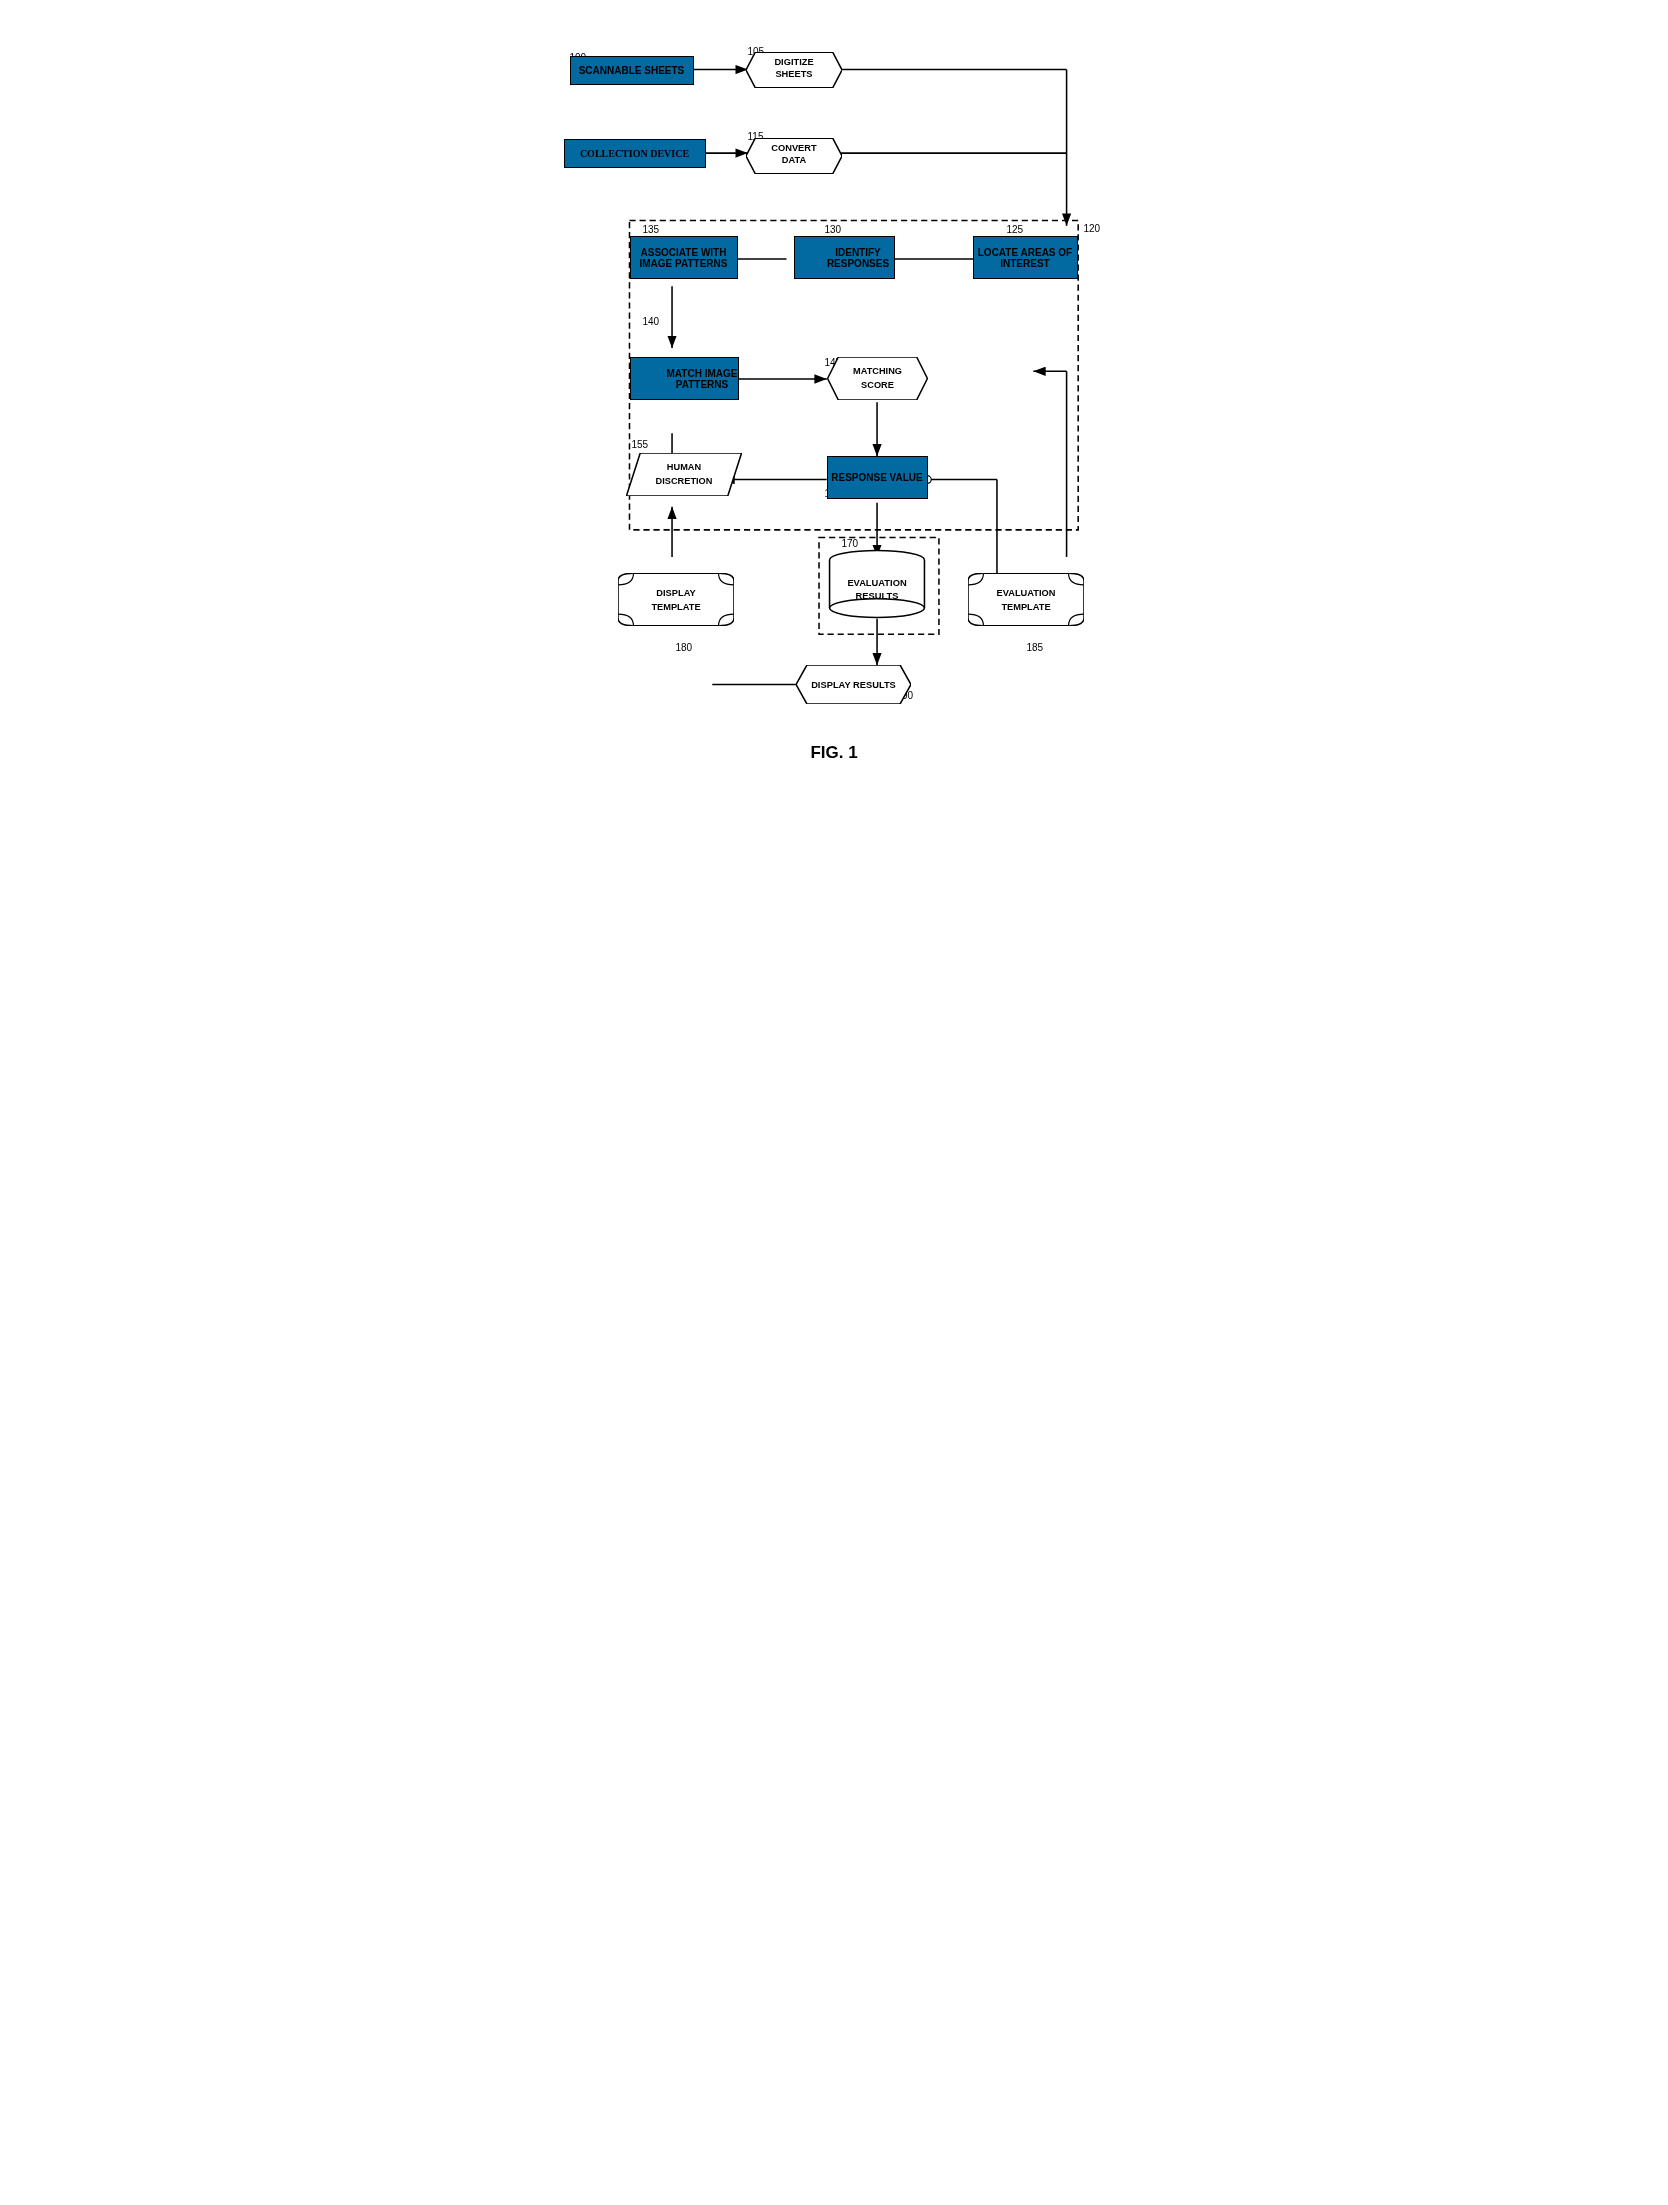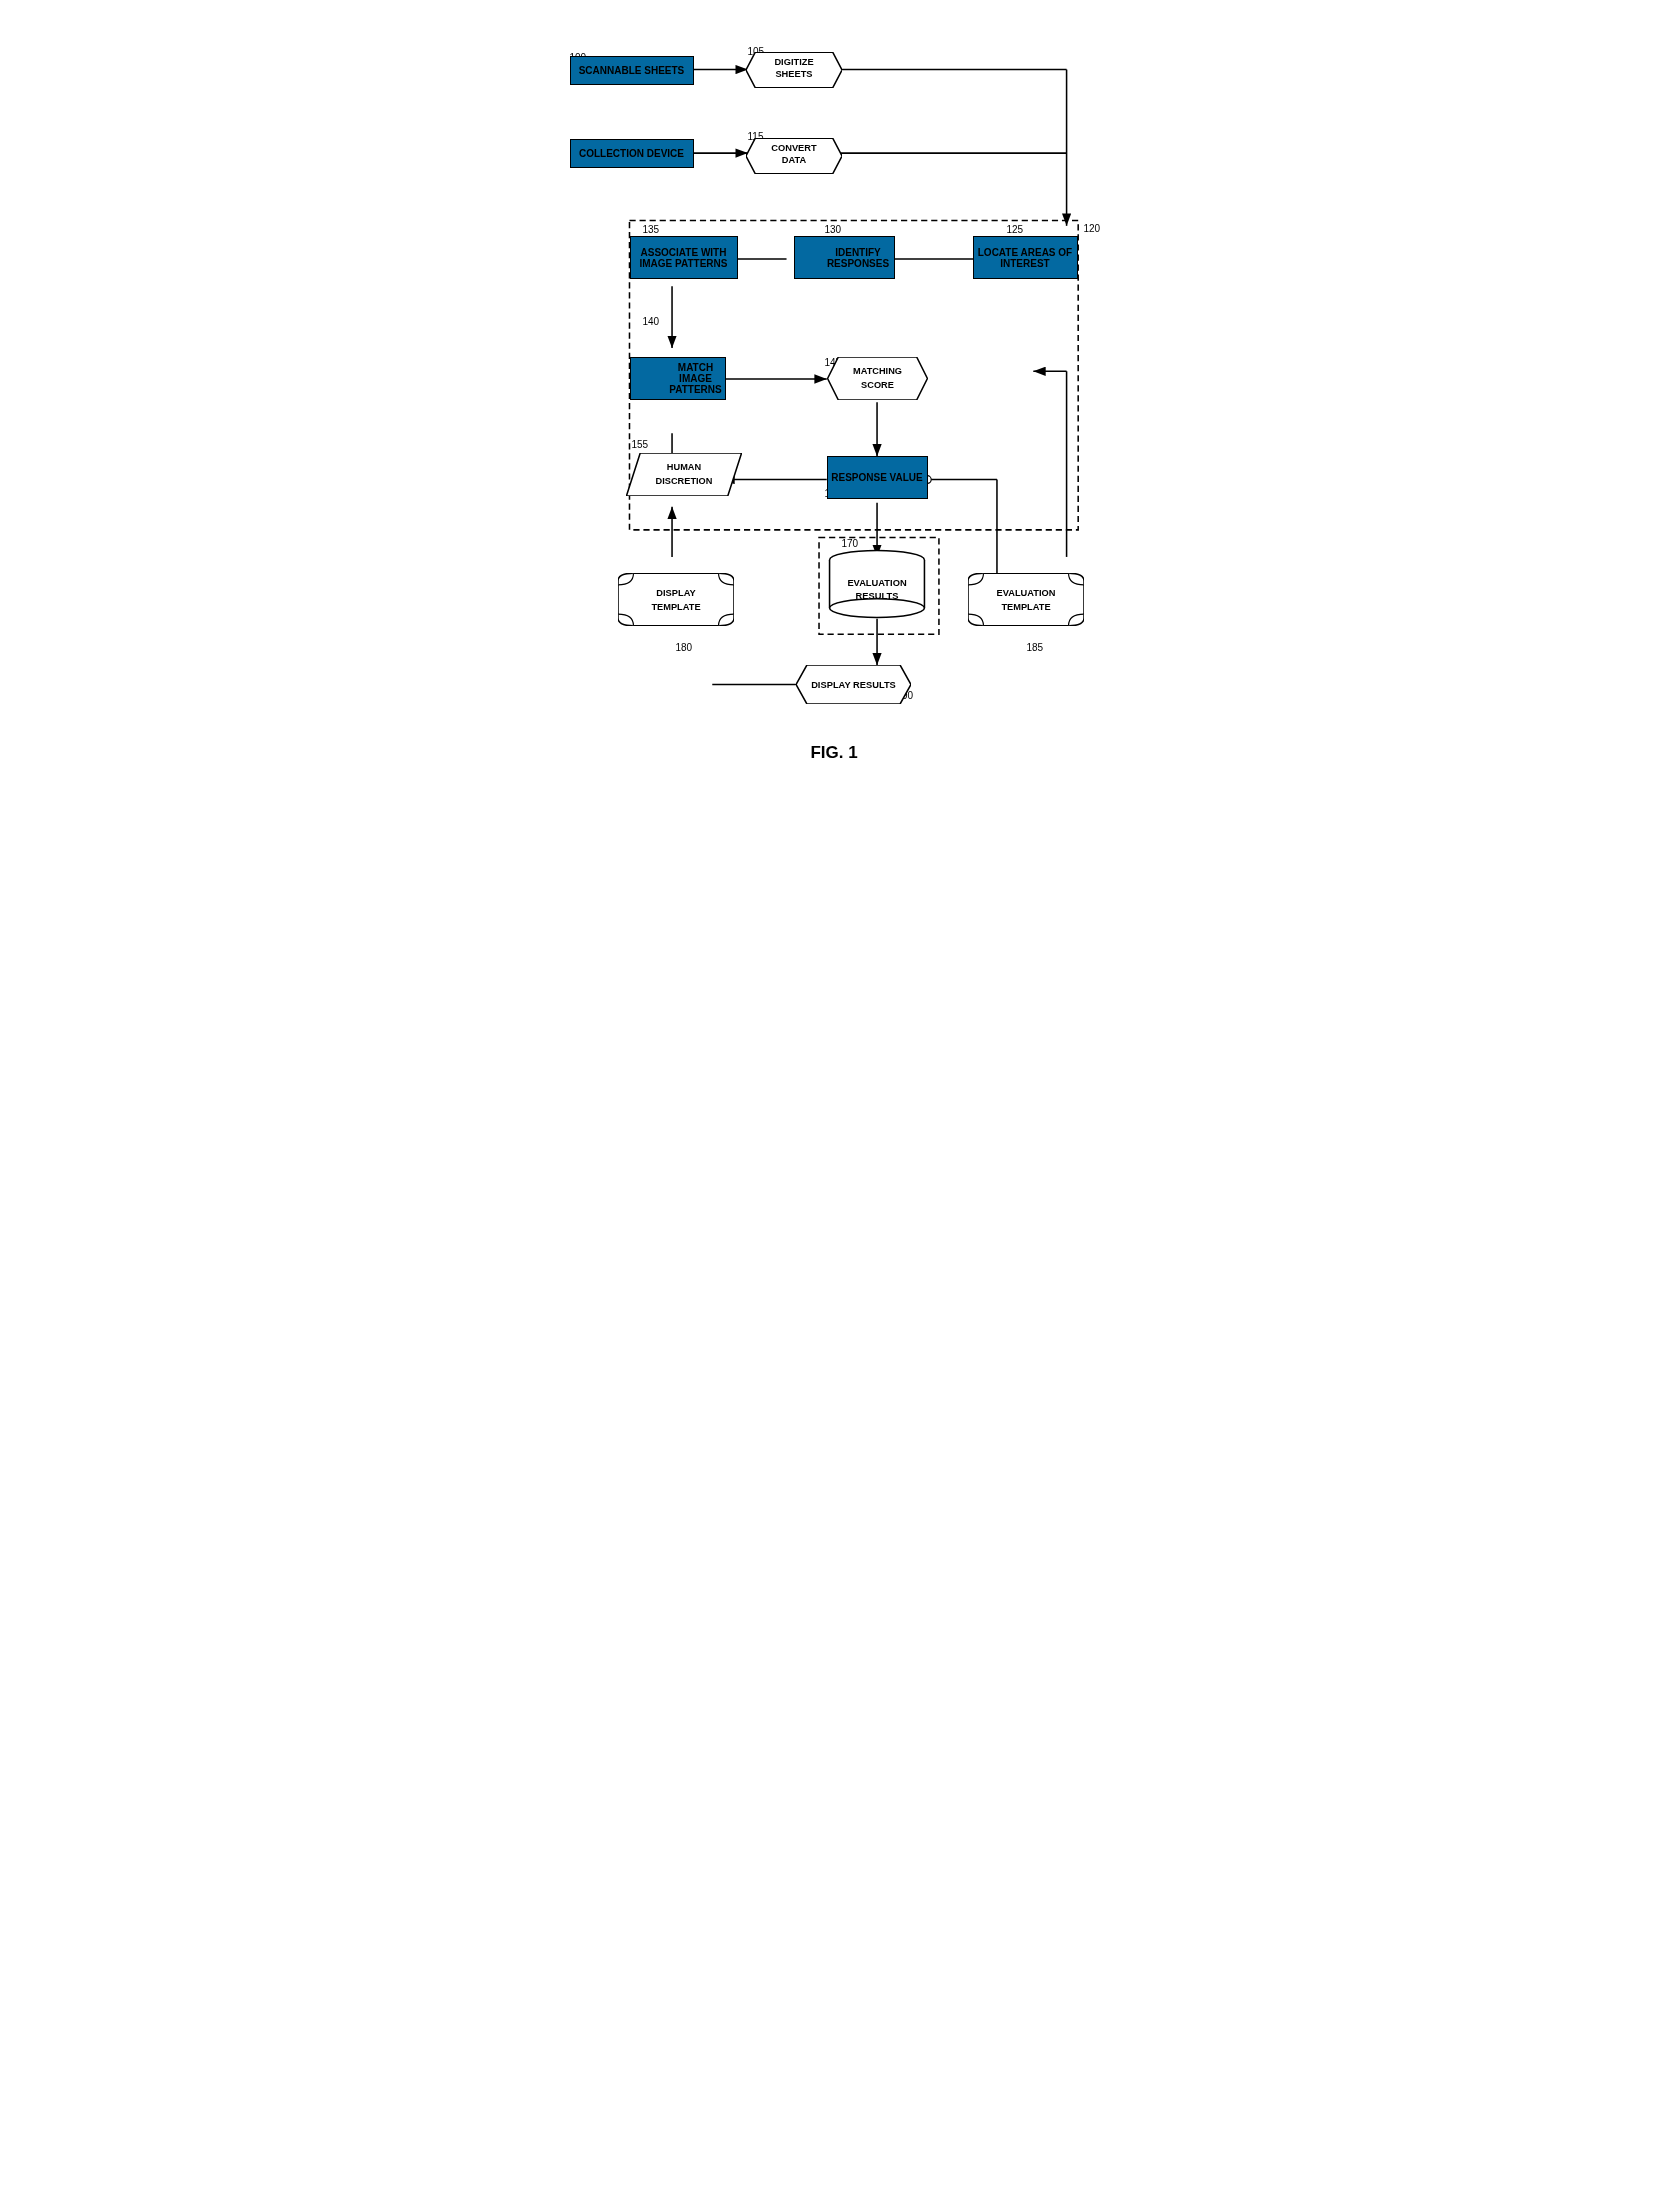--- a/index.html
+++ b/index.html
@@ -143,21 +143,21 @@
     <div style="position:absolute; left:190px; top:29px; width:96px; height:36px;">
       <svg viewBox="0 0 124 46" width="96" height="36" xmlns="http://www.w3.org/2000/svg">
         <polygon points="12,0 112,0 124,23 112,46 12,46 0,23" fill="white" stroke="black" stroke-width="2"></polygon>
         <text x="62" y="16" text-anchor="middle" font-size="12" font-weight="bold" font-family="Arial">DIGITIZE</text>
         <text x="62" y="32" text-anchor="middle" font-size="12" font-weight="bold" font-family="Arial">SHEETS</text>
       </svg>
     </div>
 
     <div class="label" style="left:14px; top:115px;">110</div>
 
-    <div class="box rect" style="left:14px; top:116px; width:124px; height:29px;">
+    <div class="box rect" style="left:8px; top:116px; width:142px; height:29px;font-family:Liberation Serif, serif;">
       <span>COLLECTION DEVICE</span>
     </div>
 
     <div class="label" style="left:192px; top:108px;">115</div>
 
     <div style="position:absolute; left:190px; top:115px; width:96px; height:36px;">
       <svg viewBox="0 0 124 46" width="96" height="36" xmlns="http://www.w3.org/2000/svg">
         <polygon points="12,0 112,0 124,23 112,46 12,46 0,23" fill="white" stroke="black" stroke-width="2"></polygon>
         <text x="62" y="16" text-anchor="middle" font-size="12" font-weight="bold" font-family="Arial">CONVERT</text>
         <text x="62" y="32" text-anchor="middle" font-size="12" font-weight="bold" font-family="Arial">DATA</text>
@@ -179,21 +179,21 @@
     </div>
 
     <div class="label" style="left:87px; top:201px;">135</div>
 
     <div class="box rect" style="left:74px; top:213px; width:108px; height:43px;">
       <span>ASSOCIATE WITH IMAGE PATTERNS</span>
     </div>
 
     <div class="label" style="left:87px; top:293px;">140</div>
 
-    <div class="box rect" style="left:74px; top:334px; width:96px; height:43px;padding-left:36px;">
+    <div class="box rect" style="left:74px; top:334px; width:109px; height:43px;padding-left:36px;">
       <span>MATCH IMAGE PATTERNS</span>
     </div>
 
     <div class="label" style="left:269px; top:334px;">145</div>
 
     <div style="position:absolute; left:271px; top:334px; width:101px; height:43px;">
       <svg viewBox="0 0 130 56" width="101" height="43" xmlns="http://www.w3.org/2000/svg">
         <polygon points="14,0 116,0 130,28 116,56 14,56 0,28" fill="white" stroke="black" stroke-width="2"></polygon>
         <text x="65" y="22" text-anchor="middle" font-size="12" font-weight="bold" font-family="Arial">MATCHING</text>
         <text x="65" y="40" text-anchor="middle" font-size="12" font-weight="bold" font-family="Arial">SCORE</text>

